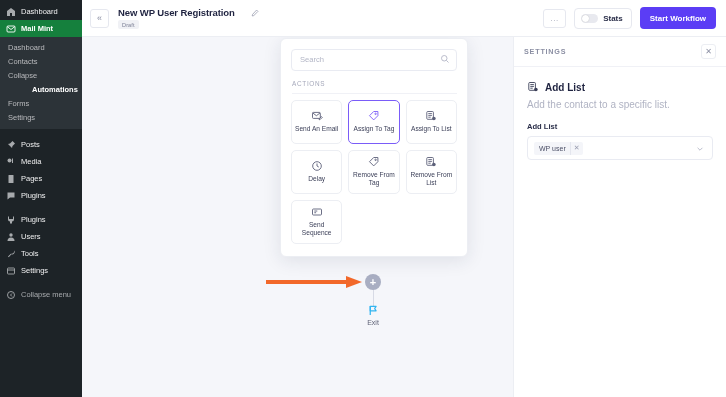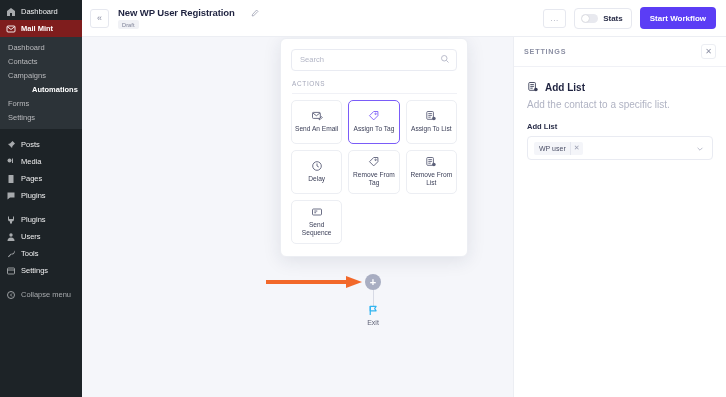--- a/index.html
+++ b/index.html
@@ -30,21 +30,21 @@
     white-space: nowrap;
   }
   .wp-item .wp-ico {
     width: 10px; height: 10px;
     display: inline-flex; align-items: center; justify-content: center;
     flex: 0 0 10px;
     color: #a7aaad;
   }
   .wp-item .wp-ico svg { width: 10px; height: 10px; display: block; }
   .wp-item.active {
-    background: #7f1d1d;
+    background: #15803d;
     color: #fff;
     font-weight: bold;
   }
   .wp-item.active .wp-ico { color: #fff; }
   .wp-sub {
     background: #2c3338;
     padding: 3px 0 5px 0;
   }
   .wp-sub-item {
     height: 14px;
@@ -359,21 +359,21 @@
     </div>
 
     <div class="wp-sub">
       <div class="wp-sub-item">
           <span>Dashboard</span>
         </div>
       <div class="wp-sub-item">
           <span>Contacts</span>
         </div>
       <div class="wp-sub-item">
-          <span>Campaigns</span>
+          <span>Collapse</span>
         </div>
       <div class="wp-sub-item current">
           <span>Automations</span>
         </div>
       <div class="wp-sub-item">
           <span>Forms</span>
         </div>
       <div class="wp-sub-item">
           <span>Settings</span>
         </div>

